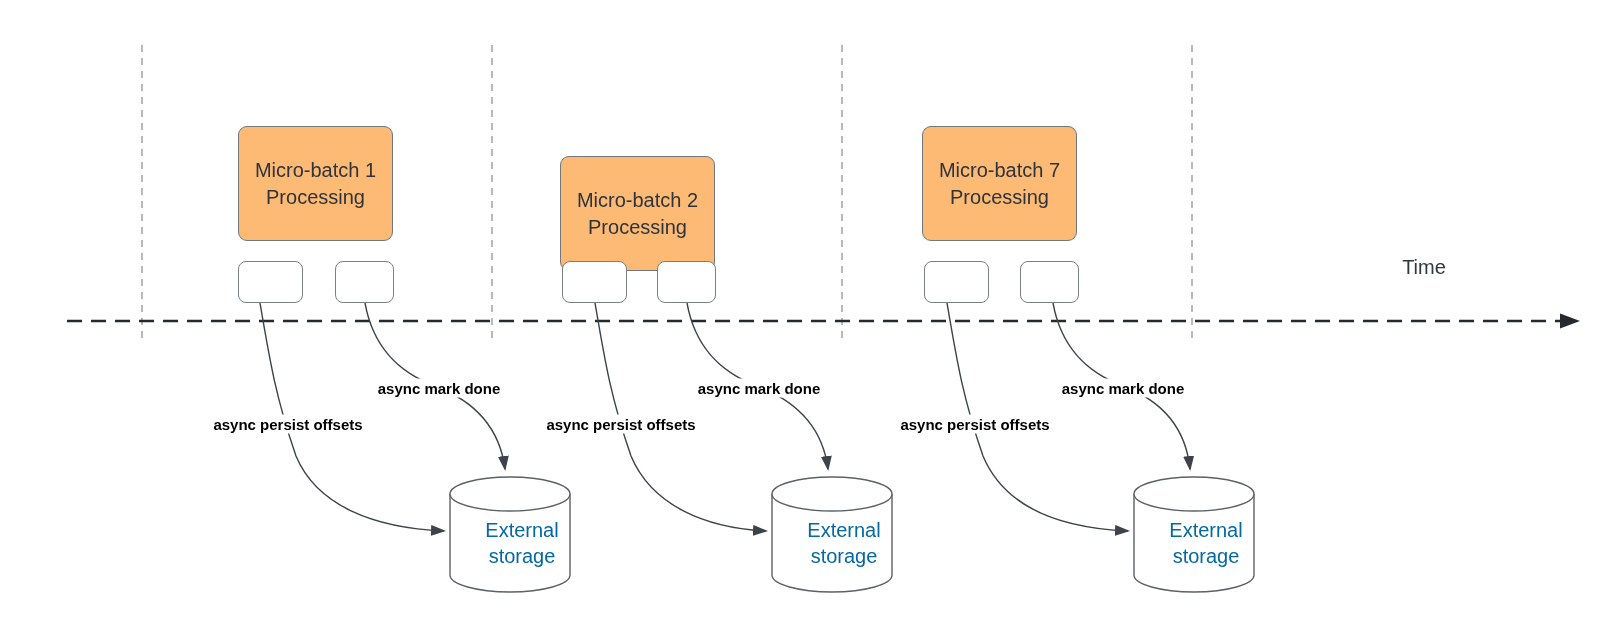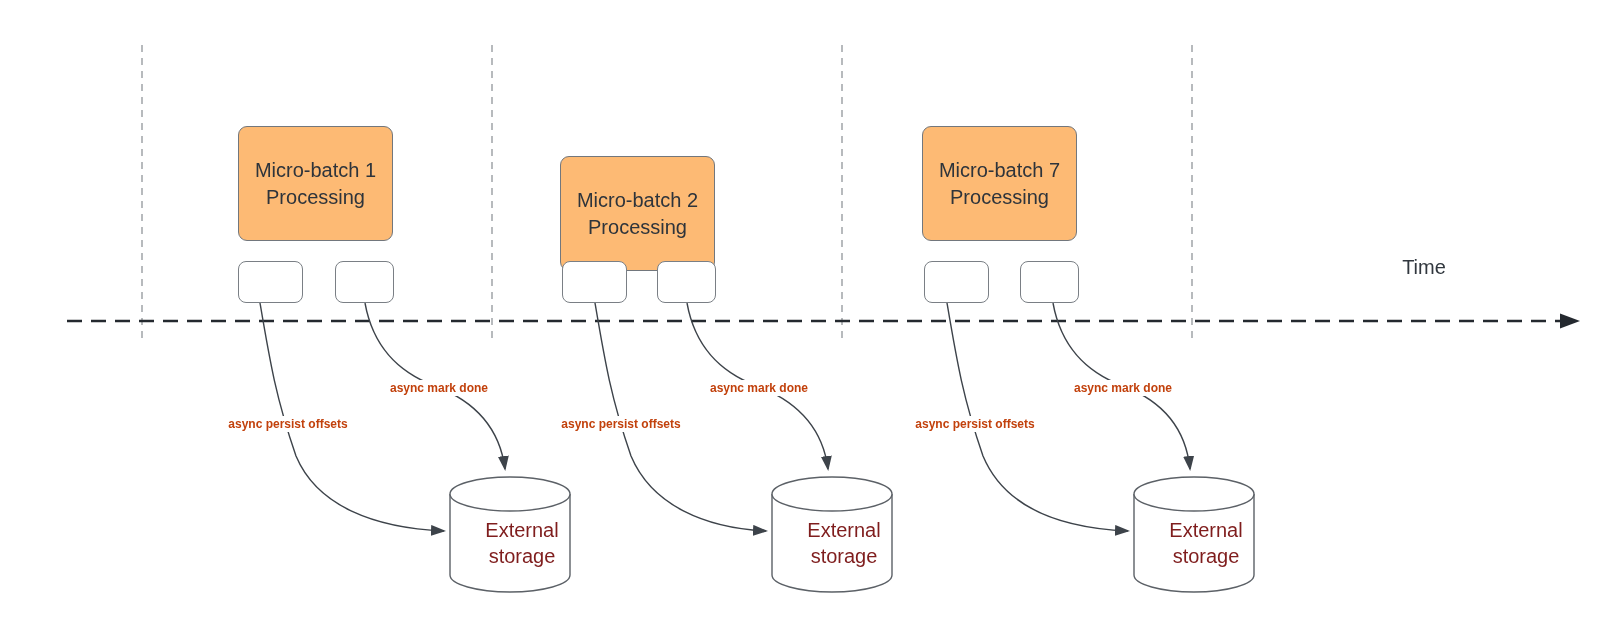--- a/index.html
+++ b/index.html
@@ -33,35 +33,35 @@
     position: absolute;
     top: 261px;
     height: 40px;
     border: 1px solid #7a7f85;
     border-radius: 8px;
     background: #ffffff;
   }
   .edge-label {
     position: absolute;
     transform: translate(-50%, -50%);
-    font-size: 12px;
+    font-size: 15px;
     font-weight: bold;
-    color: #c2410c;
+    color: #000000;
     background: #ffffff;
     padding: 1px 4px;
     white-space: nowrap;
   }
   .storage-label {
     position: absolute;
     top: 517px;
     width: 144px;
     text-align: center;
     font-size: 20px;
     line-height: 26px;
-    color: #7f1d1d;
+    color: #0369a1;
     white-space: pre-line;
   }
   .time-label {
     position: absolute;
     left: 1424px;
     top: 267px;
     transform: translate(-50%, -50%);
     font-size: 20px;
     color: #31373e;
   }

